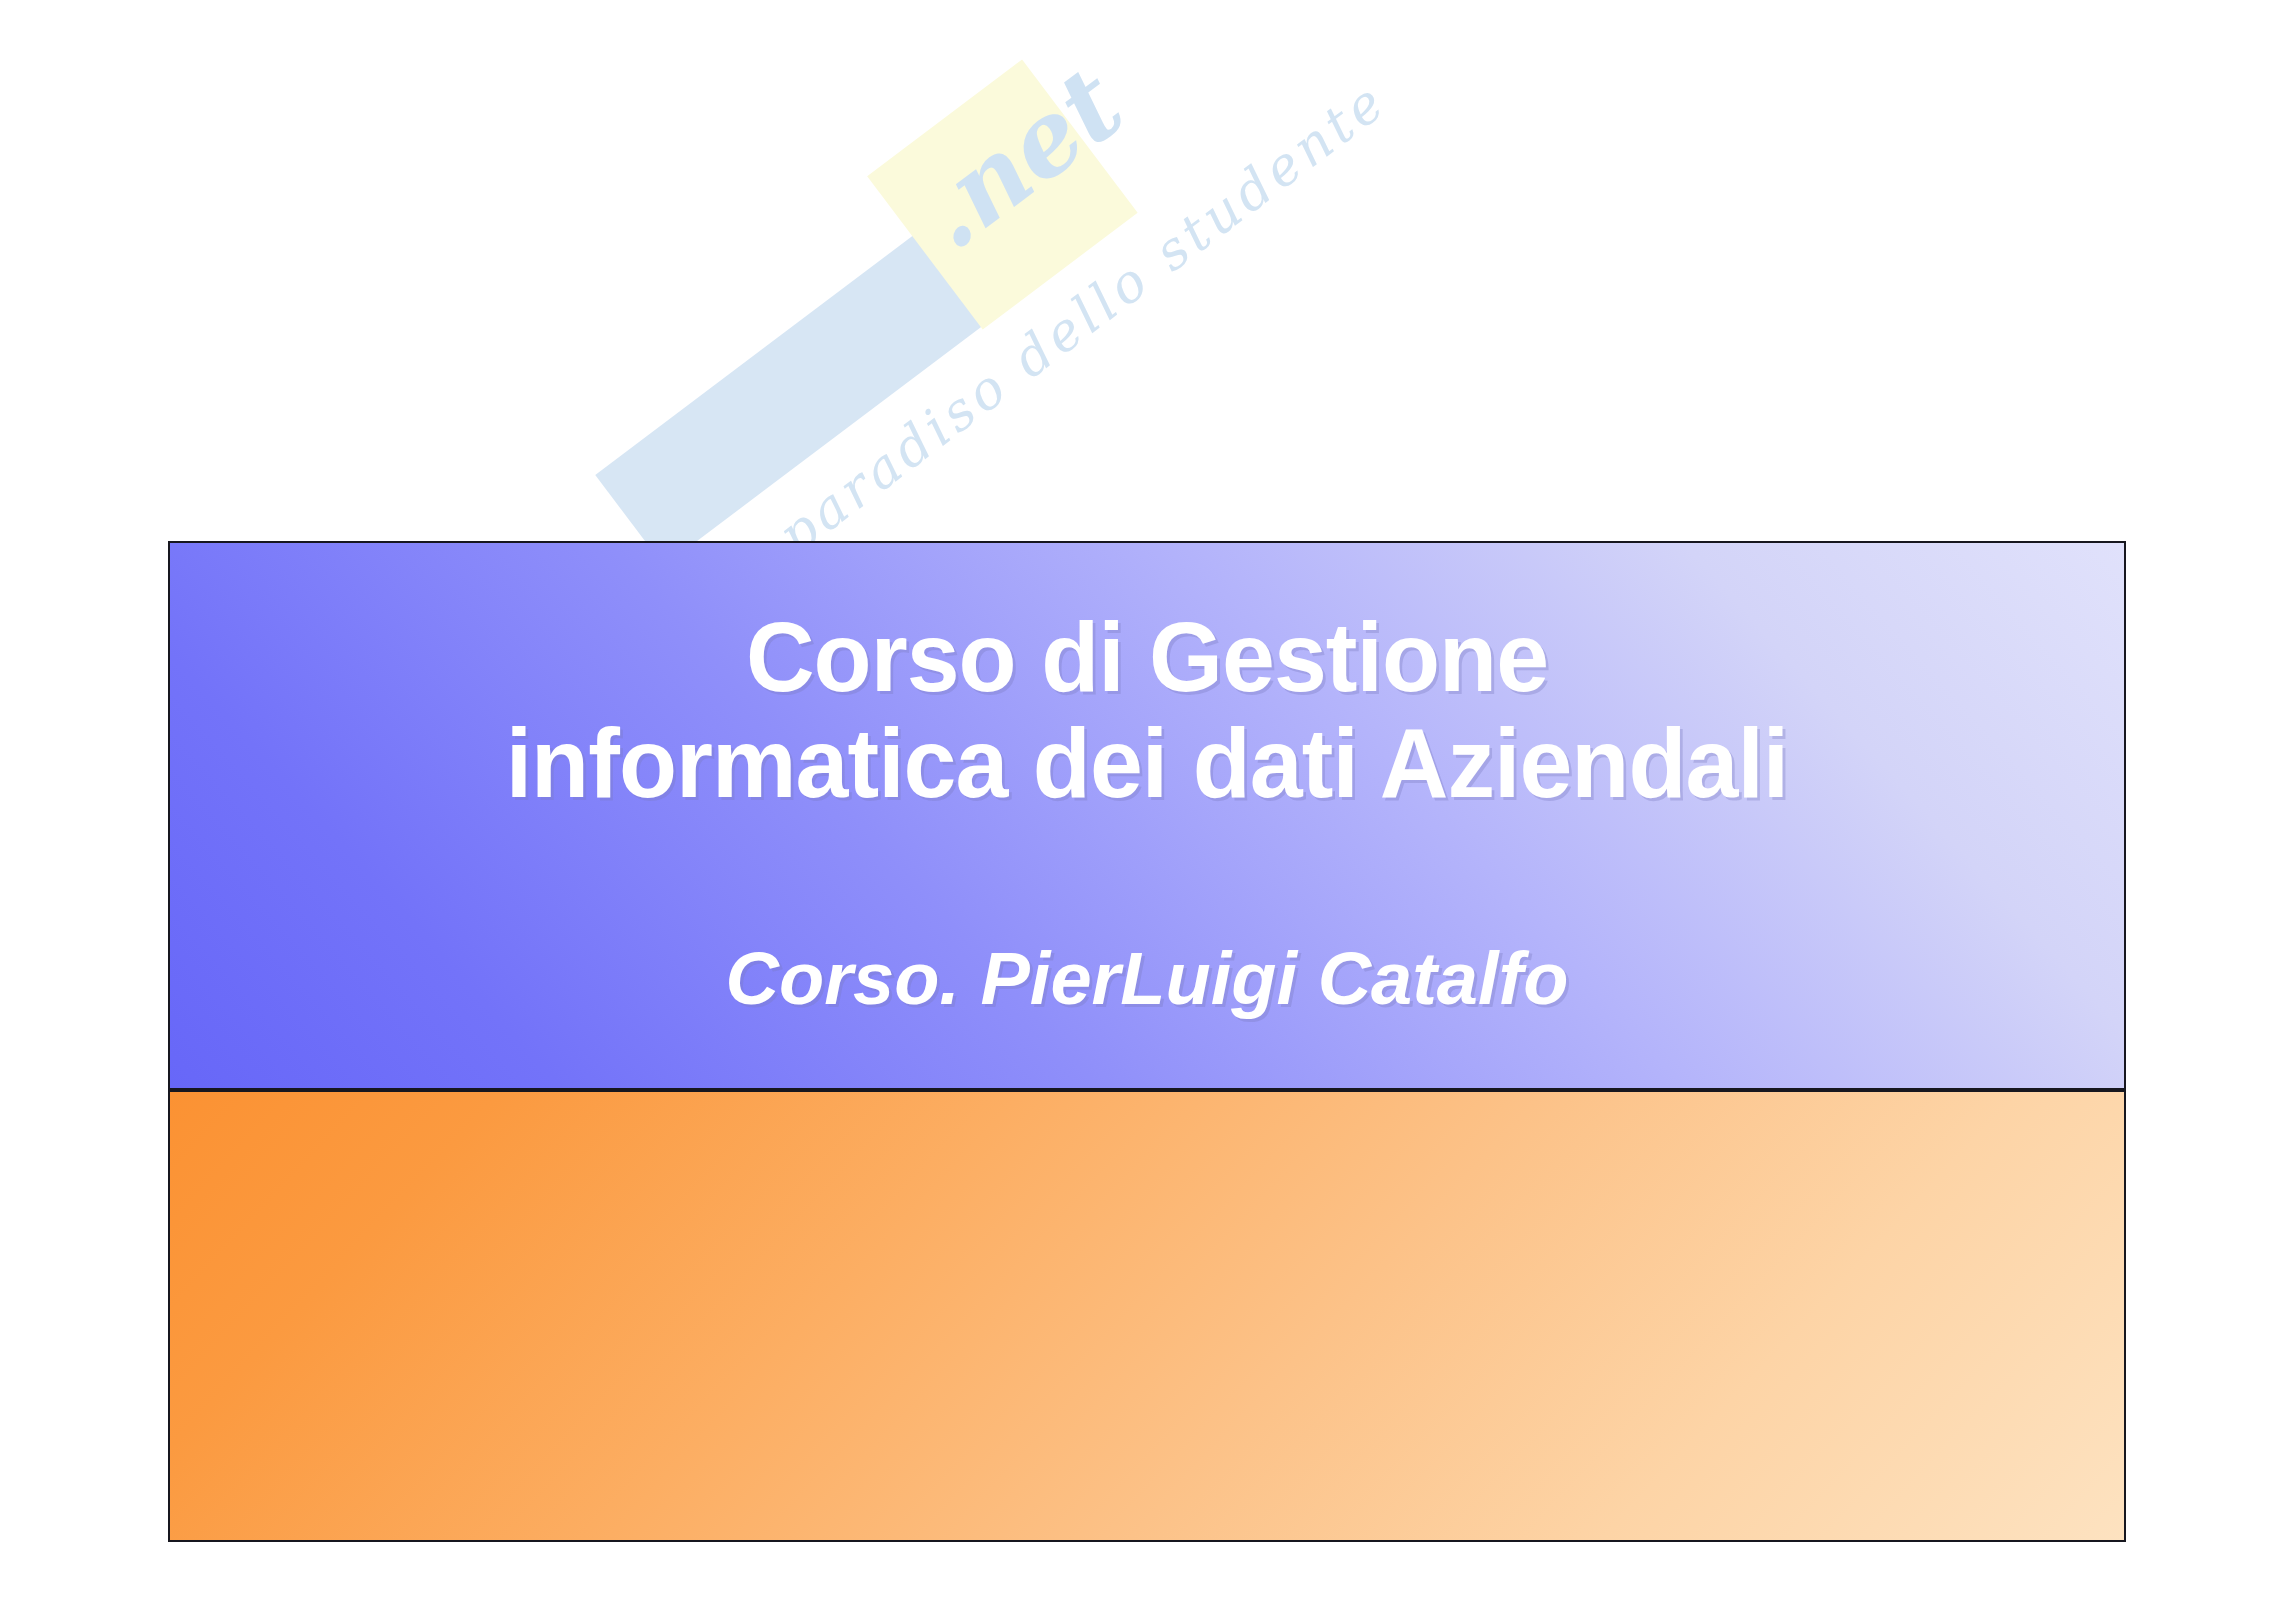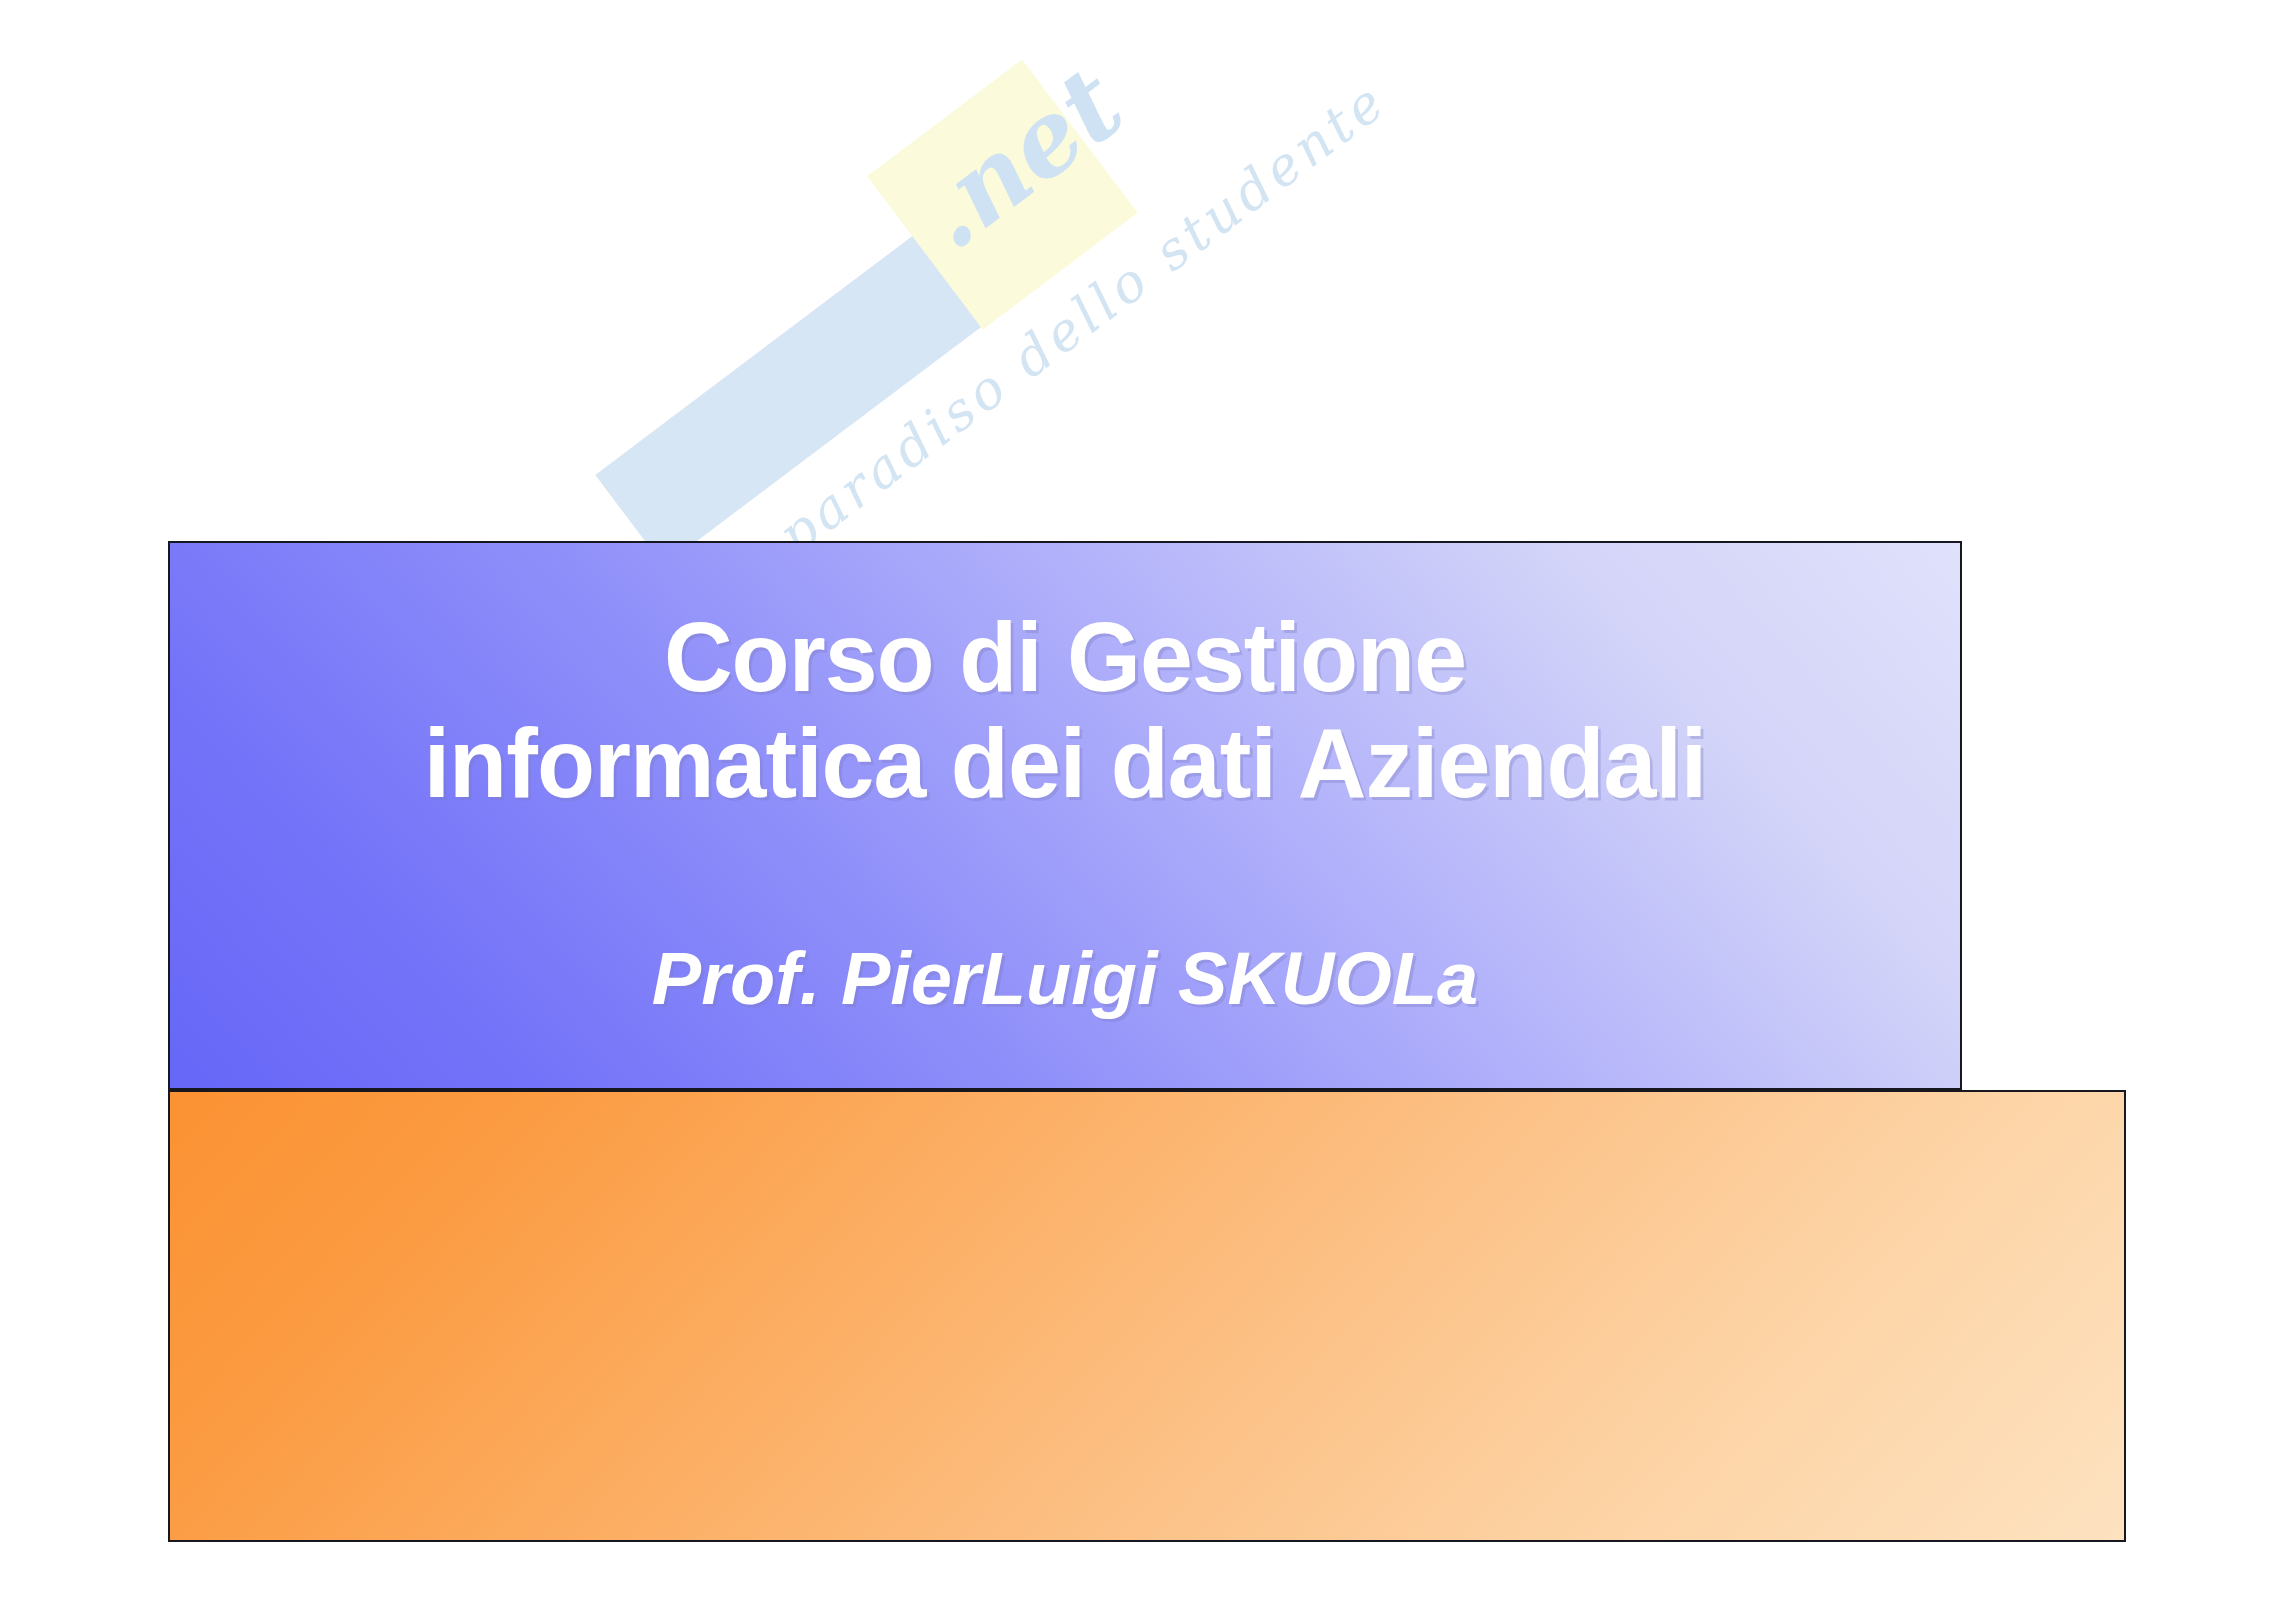--- a/index.html
+++ b/index.html
@@ -96,21 +96,21 @@
 
   .panel {
     position: absolute;
     left: 0;
     box-sizing: border-box;
     border: 2.9px solid #17171f;
   }
 
   #title-panel {
     top: 0;
-    width: 1794px;
+    width: 1958px;
     height: 549px;
     background: linear-gradient(48deg,
         #6767f8 0%,
         #7373f9 16%,
         #8f8ffa 38%,
         #b4b4fb 62%,
         #d3d4f8 82%,
         #e0e1fb 100%);
     overflow: hidden;
     text-decoration: underline;
@@ -186,21 +186,21 @@
 
 <div id="slide">
 
   <div id="title-panel" class="panel">
 
     <div id="title-block">
       <div class="title-line">Corso di Gestione</div>
       <div class="title-line">informatica dei dati Aziendali</div>
     </div>
 
-    <div id="subtitle">Prof. PierLuigi SKUOLa</div>
+    <div id="subtitle">Corso. PierLuigi Catalfo</div>
   </div>
 
   <div id="body-panel" class="panel">
     <div></div>
   </div>
 
 </div>
 
 
 </body></html>

